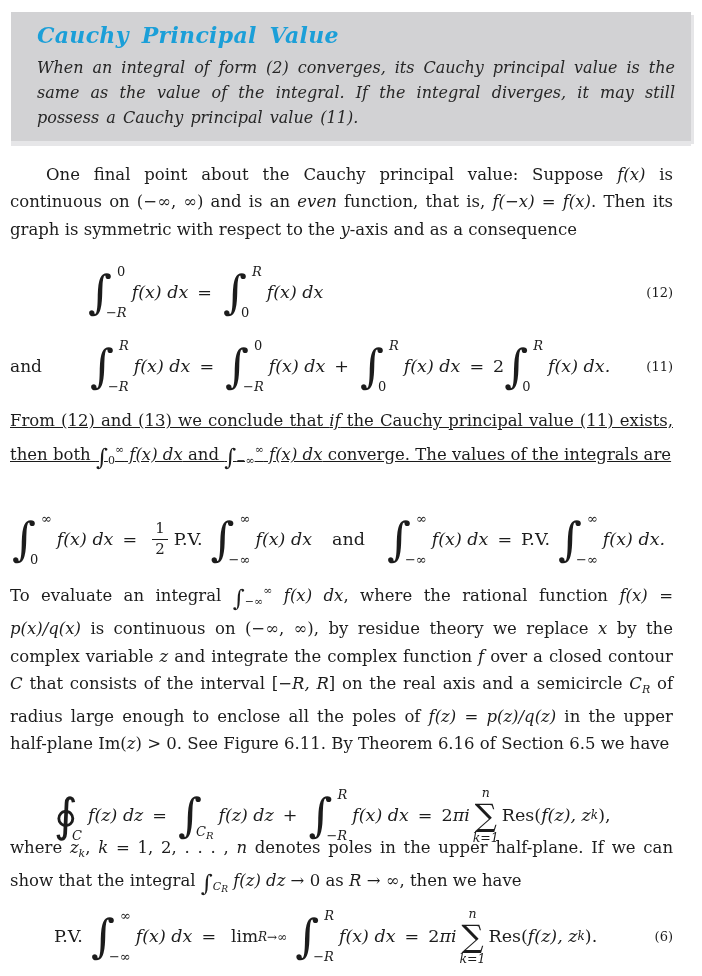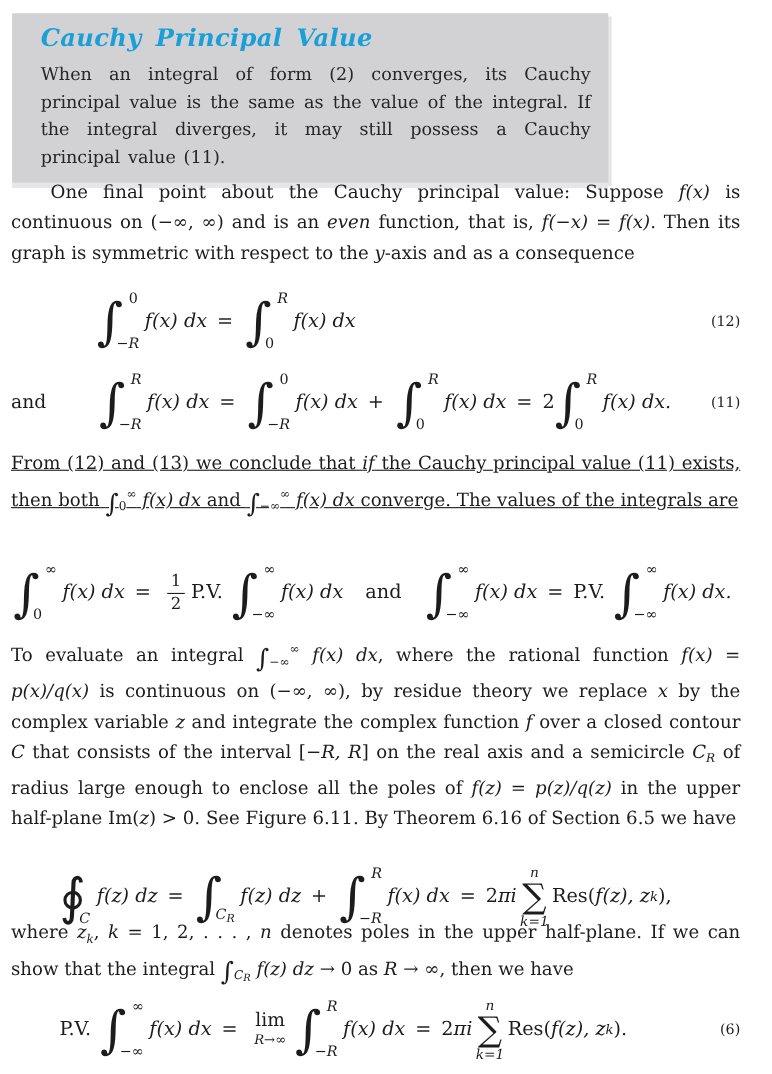--- a/index.html
+++ b/index.html
@@ -13,31 +13,31 @@
   html,body{background:#ffffff;}
   body{
     width:702px;height:976px;position:relative;overflow:hidden;
     font-family:"DejaVu Serif","Liberation Serif",serif;
     color:var(--ink);
   }
   .abs{position:absolute;}
 
   
   .callout{
-    left:11px;top:12px;width:542px;
+    left:11px;top:12px;width:680px;
     background:var(--callout-bg);
     box-shadow:0 5px 0 var(--callout-shadow), 3px 3px 0 var(--callout-shadow);
     padding:11px 16px 11px 26px;
   }
   .callout-title{
     font-size:22px;line-height:24px;font-weight:bold;font-style:italic;
     color:var(--accent);word-spacing:5px;letter-spacing:.3px;
   }
   .callout-body{
-    margin-top:8px;font-size:16px;line-height:25px;
+    margin-top:8px;font-style:italic;font-size:16px;line-height:25px;
     text-align:justify;color:#262626;word-spacing:2px;
   }
 
   
   .para{
     left:10px;width:663px;font-size:16.5px;line-height:27.3px;
     text-align:justify;
   }
   .para.lh29{line-height:29px;text-decoration:underline;}
   .indent{text-indent:36px;}
@@ -86,21 +86,21 @@
   .m-sum .ssign{
     font-family:"DejaVu Serif","DejaVu Sans",serif;
     font-size:31px;line-height:32px;
   }
   .m-sum .sbot{font-size:12.5px;line-height:13px;font-style:italic;text-align:right;}
 
   .m-frac{display:inline-flex;flex-direction:column;align-items:center;margin:0 6px;font-size:15px;}
   .m-frac .fnum{border-bottom:1.2px solid currentColor;padding:0 3px;line-height:1.3;}
   .m-frac .fden{line-height:1.3;}
 
-  .m-lim{display:inline-flex;flex-direction:column;align-items:center;margin:0 6px;}
+  .m-lim{display:inline-flex;flex-direction:row;align-items:center;margin:0 6px;}
   .m-lim .ltop{font-size:17px;line-height:17px;}
   .m-lim .lbot{font-size:12px;line-height:13px;font-style:italic;margin-top:2px;}
 
   .m-subtok{font-size:12px;vertical-align:-4px;}
 </style>
 </head>
 <body>
 
 <div class="abs callout">
   <div class="callout-title">Cauchy Principal Value</div>

